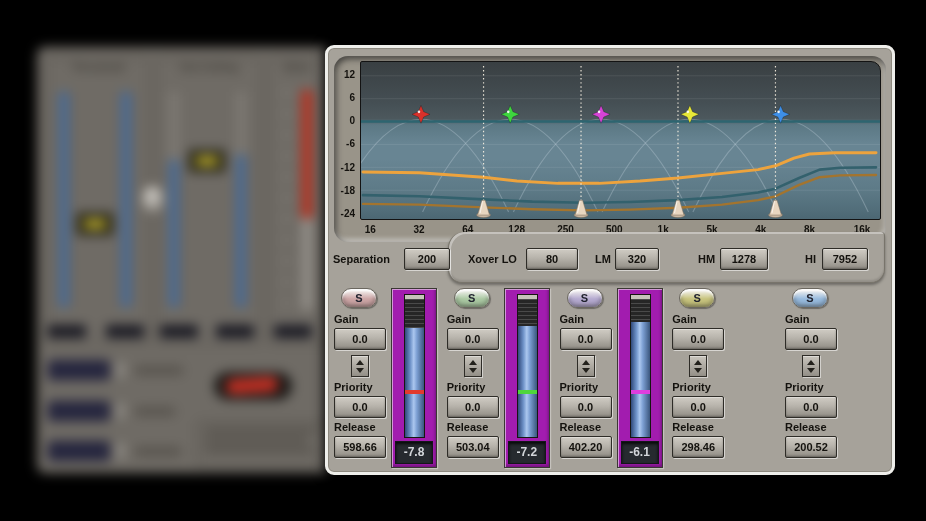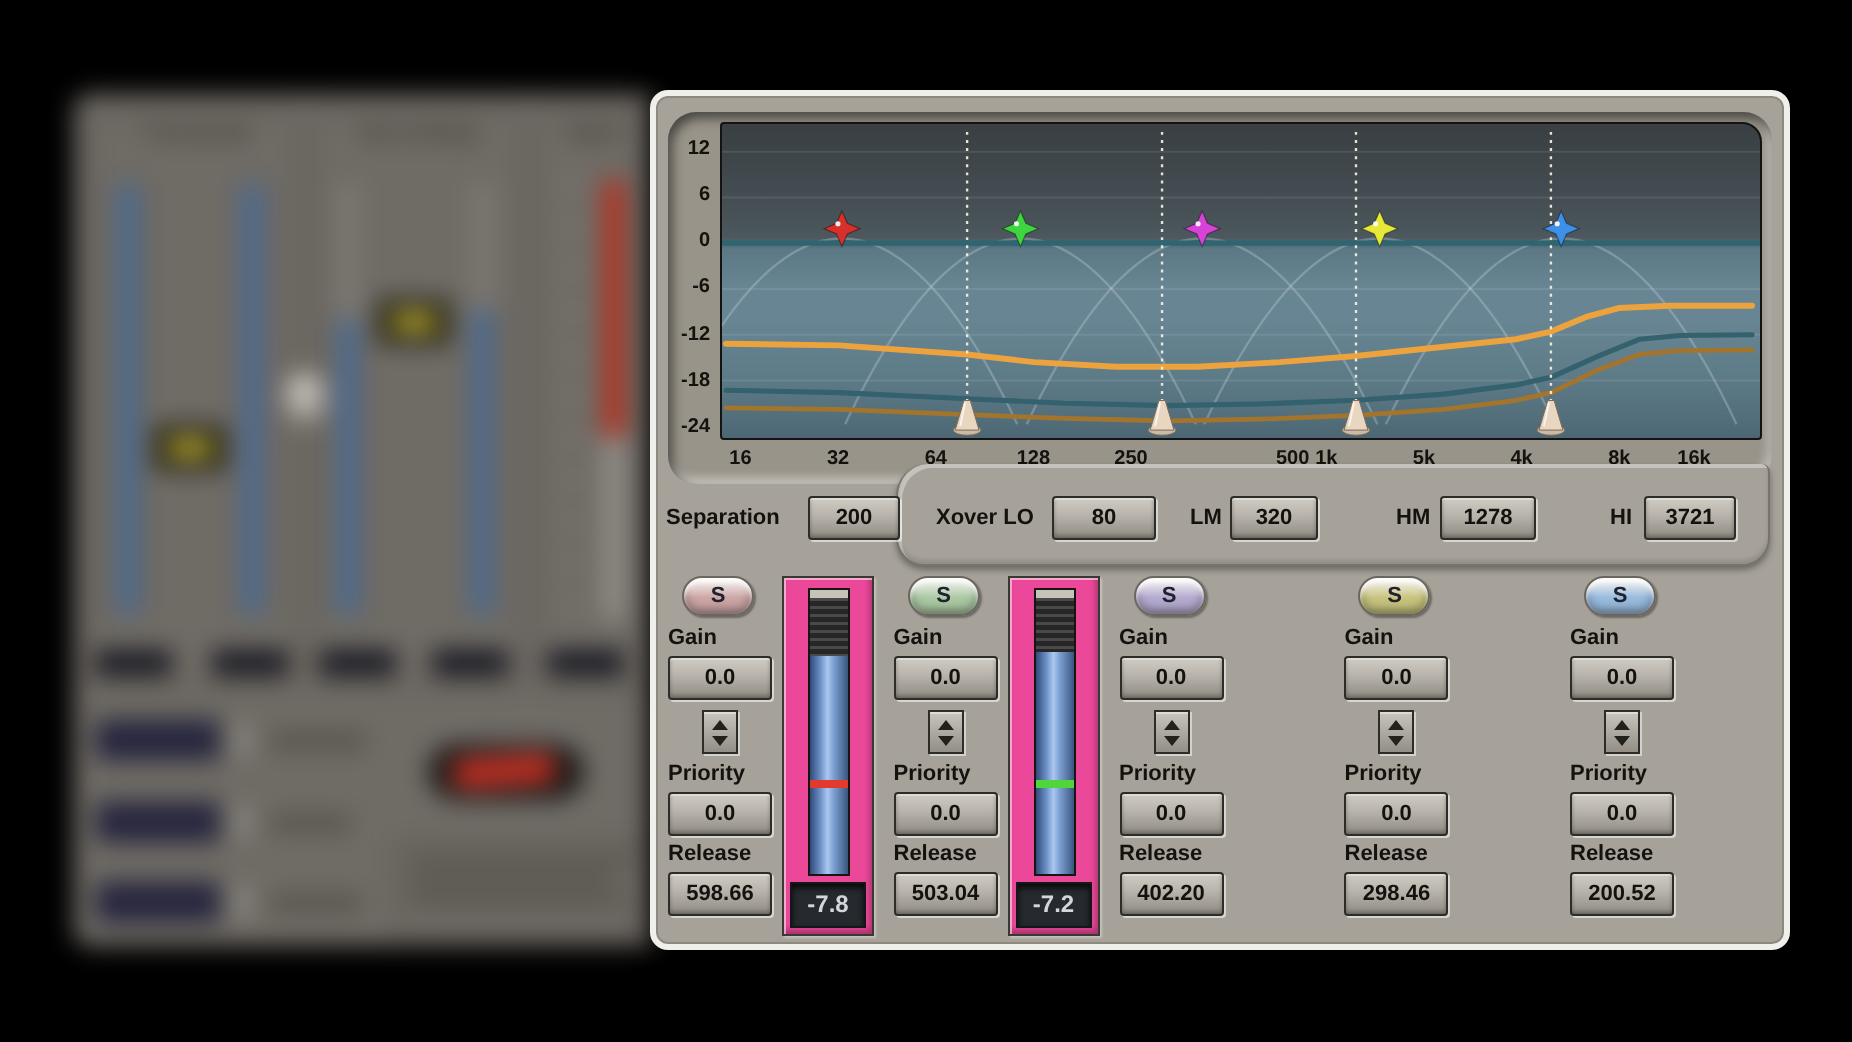--- a/index.html
+++ b/index.html
@@ -68,21 +68,21 @@
   .stepper { left:17px; top:67px; width:18px; height:22px; border:1px solid #2e2c27;
              background:linear-gradient(180deg,#c9c5bd,#938f87);
              box-shadow:1px 1px 0 rgba(255,255,255,.5), inset 0 1px 0 rgba(255,255,255,.4);
              display:flex; flex-direction:column; align-items:center; justify-content:center; gap:3px; }
   .tri { width:0; height:0; border-left:4px solid transparent; border-right:4px solid transparent; position:static; }
   .tri.up { border-bottom:5px solid #23211c; }
   .tri.dn { border-top:5px solid #23211c; }
   .prio-box { left:0; top:108px; width:52px; }
   .rel-box { left:0; top:148px; width:52px; }
 
-  .meter { left:57px; top:0; width:46px; height:180px; background:#ec4899; border:1px solid #3a3833;
+  .meter { left:57px; top:0; width:46px; height:180px; background:#a21caf; border:1px solid #3a3833;
            box-shadow:inset 1px 1px 0 rgba(255,255,255,.55), inset -1px -2px 3px rgba(0,0,0,.3), 1px 1px 1px rgba(255,255,255,.35); }
   .channel { left:12px; top:5px; width:21px; height:144px; background:#1f1f1f; border:1px solid #17151二; }
   .channel { border:1px solid #171512; }
   .cap { left:0; right:0; top:0; height:4px; background:#c7c3bb; }
   .hatch { left:0; right:0; top:4px; background:repeating-linear-gradient(180deg,#4a4a4a 0 1.5px,#262626 1.5px 4px); }
   .bar { left:0; right:0; bottom:0; background:linear-gradient(90deg,#30497a 0%,#6e92c8 28%,#abc7ef 46%,#7da0d4 62%,#3a567e 100%); }
   .tick { left:0; right:0; top:95px; height:4px; }
   .readout { left:3px; top:152px; width:38px; height:23px; background:#262a2f; border:1px solid #14161a;
              box-shadow:inset 0 2px 3px rgba(0,0,0,.8);
              font:bold 12px "Liberation Sans",sans-serif; color:#d3d6da; text-align:center; line-height:21px; }
@@ -214,46 +214,46 @@
         <circle cx="419.21" cy="50.5" r="1.3" fill="rgba(255,255,255,.9)"></circle>
           </g>
         </svg>
     </div>
     <div class="x-axis">
         <span class="xlab" style="left: 10.24px;">16</span>
         <span class="xlab" style="left: 59.062px;">32</span>
         <span class="xlab" style="left: 107.884px;">64</span>
         <span class="xlab" style="left: 156.706px;">128</span>
         <span class="xlab" style="left: 205.528px;">250</span>
-        <span class="xlab" style="left: 254.35px; margin-left: 32px;">500</span>
+        <span class="xlab" style="left: 254.35px;">500</span>
         <span class="xlab" style="left: 303.172px;">1k</span>
         <span class="xlab" style="left: 351.994px;">5k</span>
         <span class="xlab" style="left: 400.816px;">4k</span>
         <span class="xlab" style="left: 449.638px;">8k</span>
-        <span class="xlab" style="left: 487px; text-decoration: underline;">16k</span>
+        <span class="xlab" style="left: 502px; text-decoration: underline;">16k</span>
       </div>
   </div>
 
   <div class="plateau"></div>
 
   <span class="ctl-label" style="left:5px;top:205px">Separation</span>
   <div class="vbox" style="left:76px;top:200px;width:46px">200</div>
 
   <div id="xover-fields" style="left:0;top:0">
   <span class="ctl-label" style="left: 140px; top: 205px;">Xover LO</span>
   <div class="vbox" style="left: 198px; top: 200px; width: 52px;">80</div>
 
   <span class="ctl-label" style="left: 267px; top: 205px;">LM</span>
   <div class="vbox" style="left: 287px; top: 200px; width: 44px;">320</div>
 
   <span class="ctl-label" style="left: 370px; top: 205px;">HM</span>
   <div class="vbox" style="left: 392px; top: 200px; width: 48px;">1278</div>
 
   <span class="ctl-label" style="left: 477px; top: 205px;">HI</span>
-  <div class="vbox" style="left: 494px; top: 200px; width: 46px;">3721</div>
+  <div class="vbox" style="left: 494px; top: 200px; width: 46px;">7952</div>
 </div>
 
   <div class="strips">
   <div class="strip">
     <div class="solo" style="background: linear-gradient(rgb(244, 242, 240) 6%, rgb(205, 166, 166) 55%, rgb(205, 166, 166) 80%, rgb(119, 115, 105) 160%);">S</div>
     <span class="slabel" style="top:25px">Gain</span>
     <div class="vbox gain-box">0.0</div>
     <div class="stepper">
       <i class="tri up"></i>
       <i class="tri dn"></i>
@@ -301,20 +301,29 @@
     <span class="slabel" style="top:25px">Gain</span>
     <div class="vbox gain-box">0.0</div>
     <div class="stepper">
       <i class="tri up"></i>
       <i class="tri dn"></i>
     </div>
     <span class="slabel" style="top:93px">Priority</span>
     <div class="vbox prio-box">0.0</div>
     <span class="slabel" style="top:133px">Release</span>
     <div class="vbox rel-box">402.20</div>
+    <div class="meter">
+      <div class="channel">
+        <div class="cap"></div>
+        <div class="hatch" style="height: 23px;"></div>
+        <div class="bar" style="top: 27px;"></div>
+        <div class="tick" style="background: rgb(222, 62, 222);"></div>
+      </div>
+      <div class="readout">-6.1</div>
+    </div>
   </div>
 
   <div class="strip">
     <div class="solo" style="background: linear-gradient(rgb(244, 242, 240) 6%, rgb(200, 196, 126) 55%, rgb(200, 196, 126) 80%, rgb(119, 115, 105) 160%);">S</div>
     <span class="slabel" style="top:25px">Gain</span>
     <div class="vbox gain-box">0.0</div>
     <div class="stepper">
       <i class="tri up"></i>
       <i class="tri dn"></i>
     </div>

